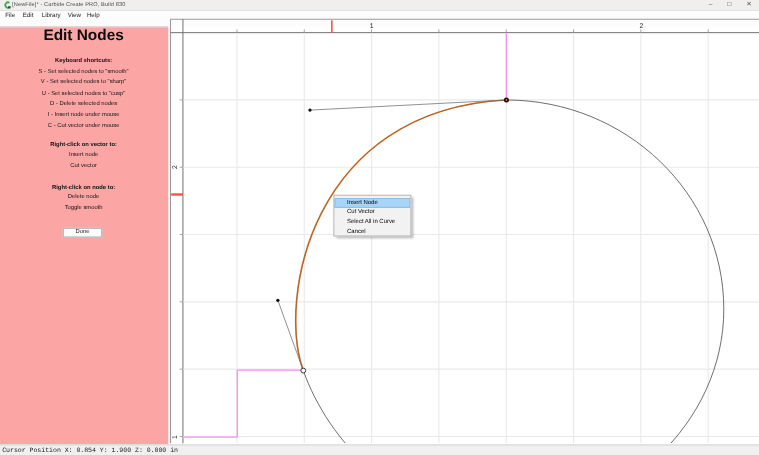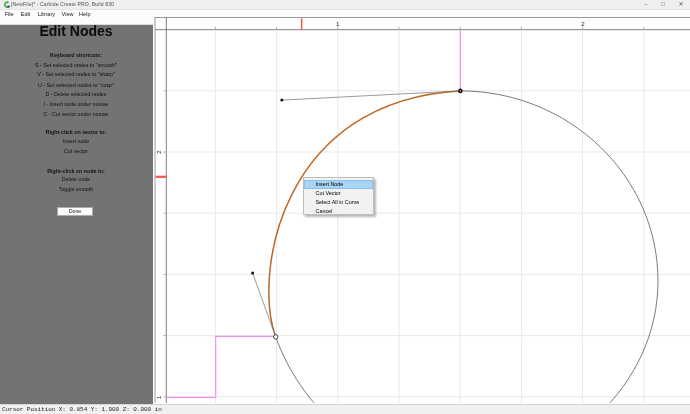--- a/index.html
+++ b/index.html
@@ -5,21 +5,21 @@
   html,body{margin:0;padding:0;width:690px;height:414px;overflow:hidden;background:#ffffff;
     font-family:"Liberation Sans",sans-serif;}
   
   #titlebar{position:absolute;left:0;top:0;width:690px;height:10px;background:#f0efee;border-bottom:1px solid #e3e3e3;box-sizing:border-box;}
   #title-text{position:absolute;left:11px;top:1.2px;font-size:5.1px;color:#50504e;letter-spacing:0.1px;}
   .winbtn{position:absolute;top:0;width:18px;height:10px;color:#555;font-size:6px;text-align:center;line-height:9px;}
   
   #menubar{position:absolute;left:0;top:10px;width:690px;height:14px;background:#fcfcfc;}
   .menuitem{position:absolute;top:1.2px;font-size:5.6px;color:#1a1a1a;}
   
-  #panel{position:absolute;left:0;top:23.5px;width:152.5px;height:380px;background:#737373;border-top:1px solid #dcdcdc;box-sizing:border-box;}
+  #panel{position:absolute;left:0;top:23.5px;width:152.5px;height:380px;background:#fca5a5;border-top:1px solid #dcdcdc;box-sizing:border-box;}
   .pline{position:absolute;left:0;width:152px;text-align:center;font-size:5.3px;color:#111;line-height:8px;height:8px;}
   .pbold{font-weight:bold;}
   #editnodes{position:absolute;left:0;top:22.5px;width:152px;text-align:center;font-size:14px;font-weight:bold;color:#0c0c0c;}
   #donebtn{position:absolute;left:57px;top:182.8px;width:36px;height:8.5px;background:#fdfdfd;border:1px solid #ababab;box-sizing:border-box;text-align:center;font-size:5.3px;line-height:6.5px;color:#111;}
   
   #statusbar{position:absolute;left:0;top:403.5px;width:690px;height:10.5px;background:#f0f0f0;border-top:1px solid #d5d5d5;box-sizing:border-box;}
   #statustext{position:absolute;left:2px;top:1.2px;font-family:"Liberation Mono",monospace;font-size:6.0px;color:#222;letter-spacing:-0.05px;}
   
   #ctxmenu{position:absolute;left:303px;top:177.1px;width:70.7px;height:37.8px;background:#f2f2f2;border:1px solid #bdbdbd;box-sizing:border-box;box-shadow:2px 2px 2px rgba(0,0,0,0.28);padding-top:1.6px;}
   .ctxitem{position:relative;height:9.05px;font-size:5.4px;line-height:9.05px;padding-left:11.5px;color:#000;}

